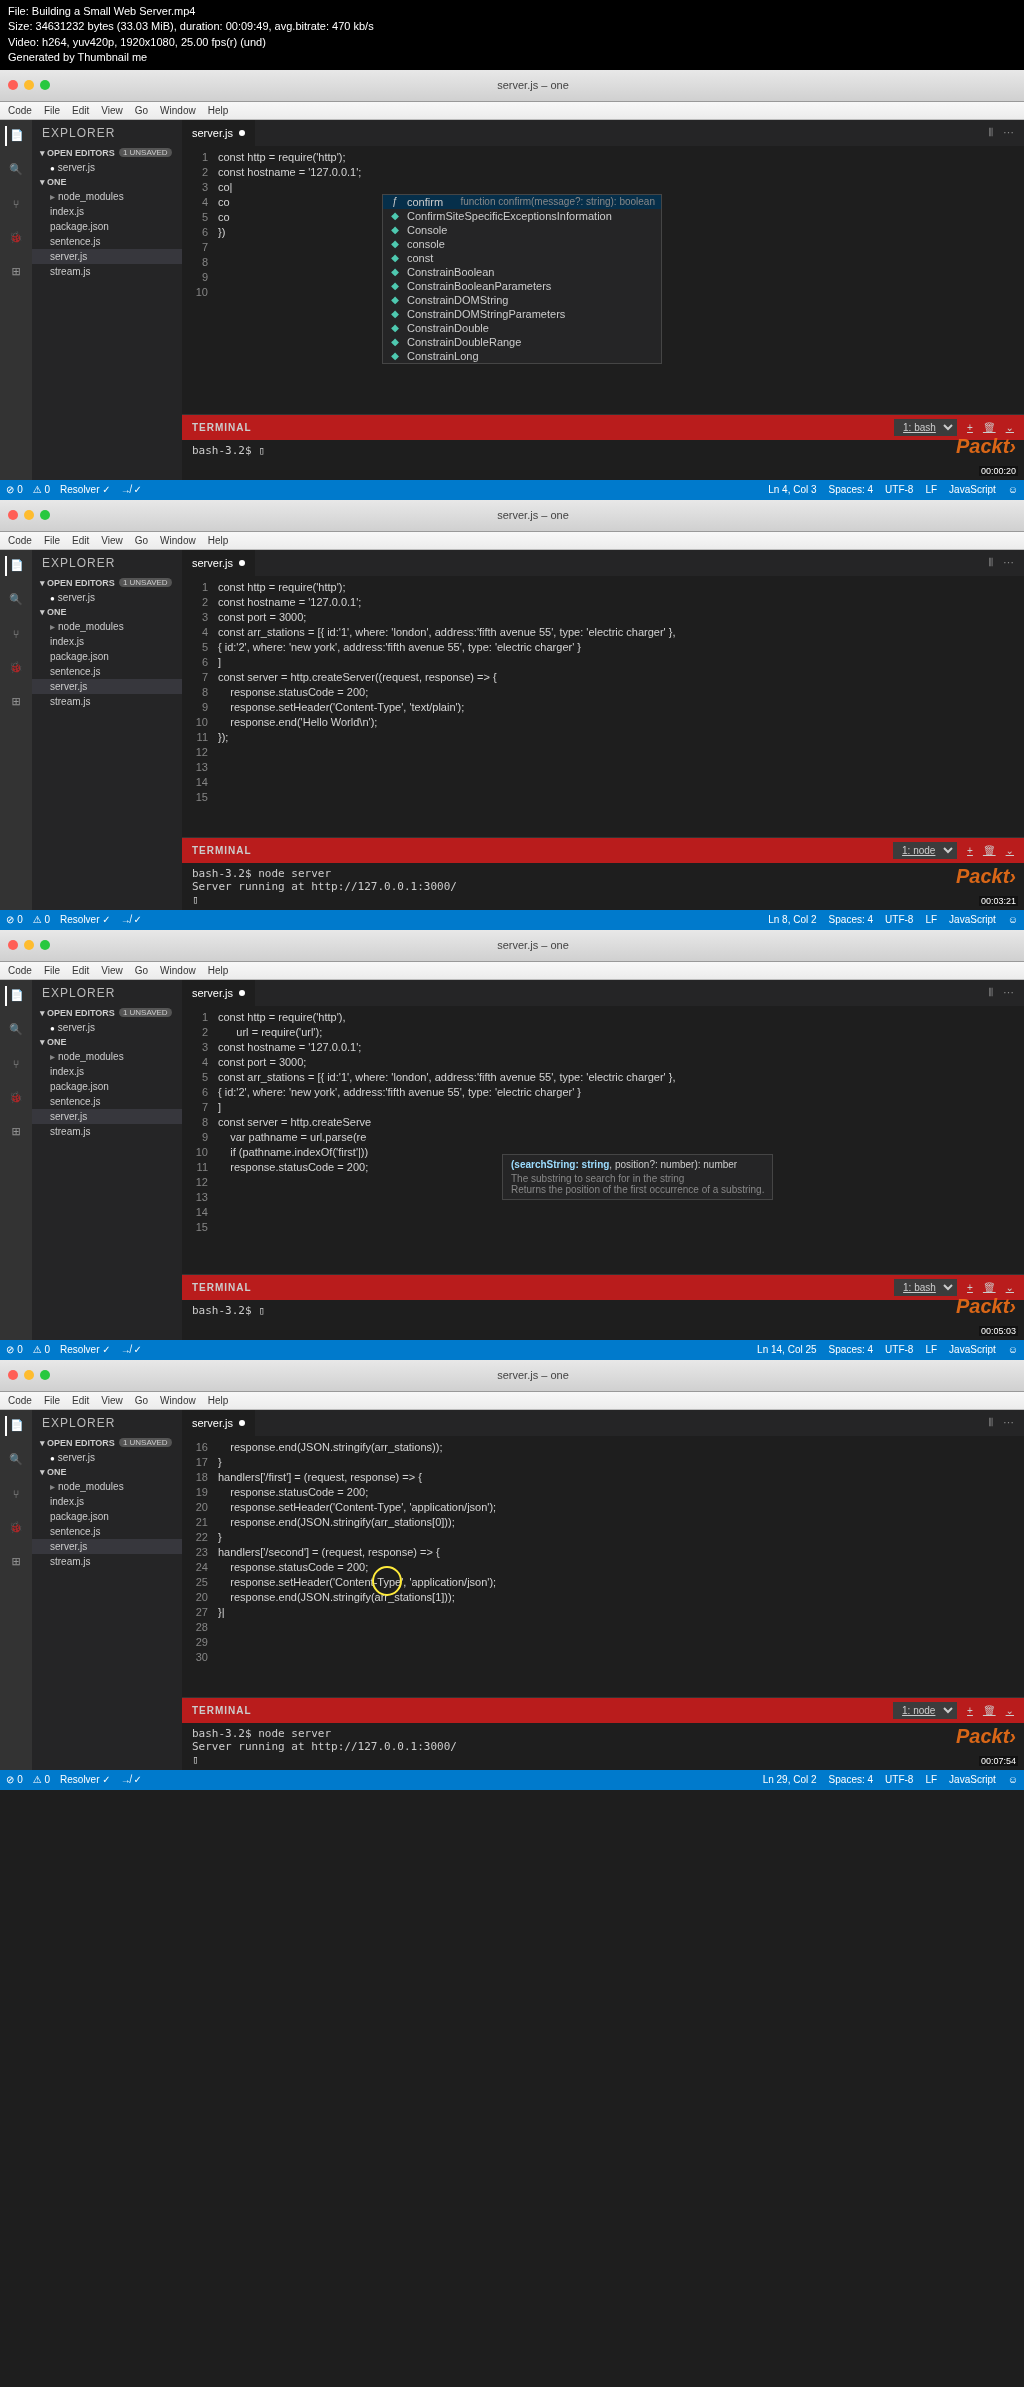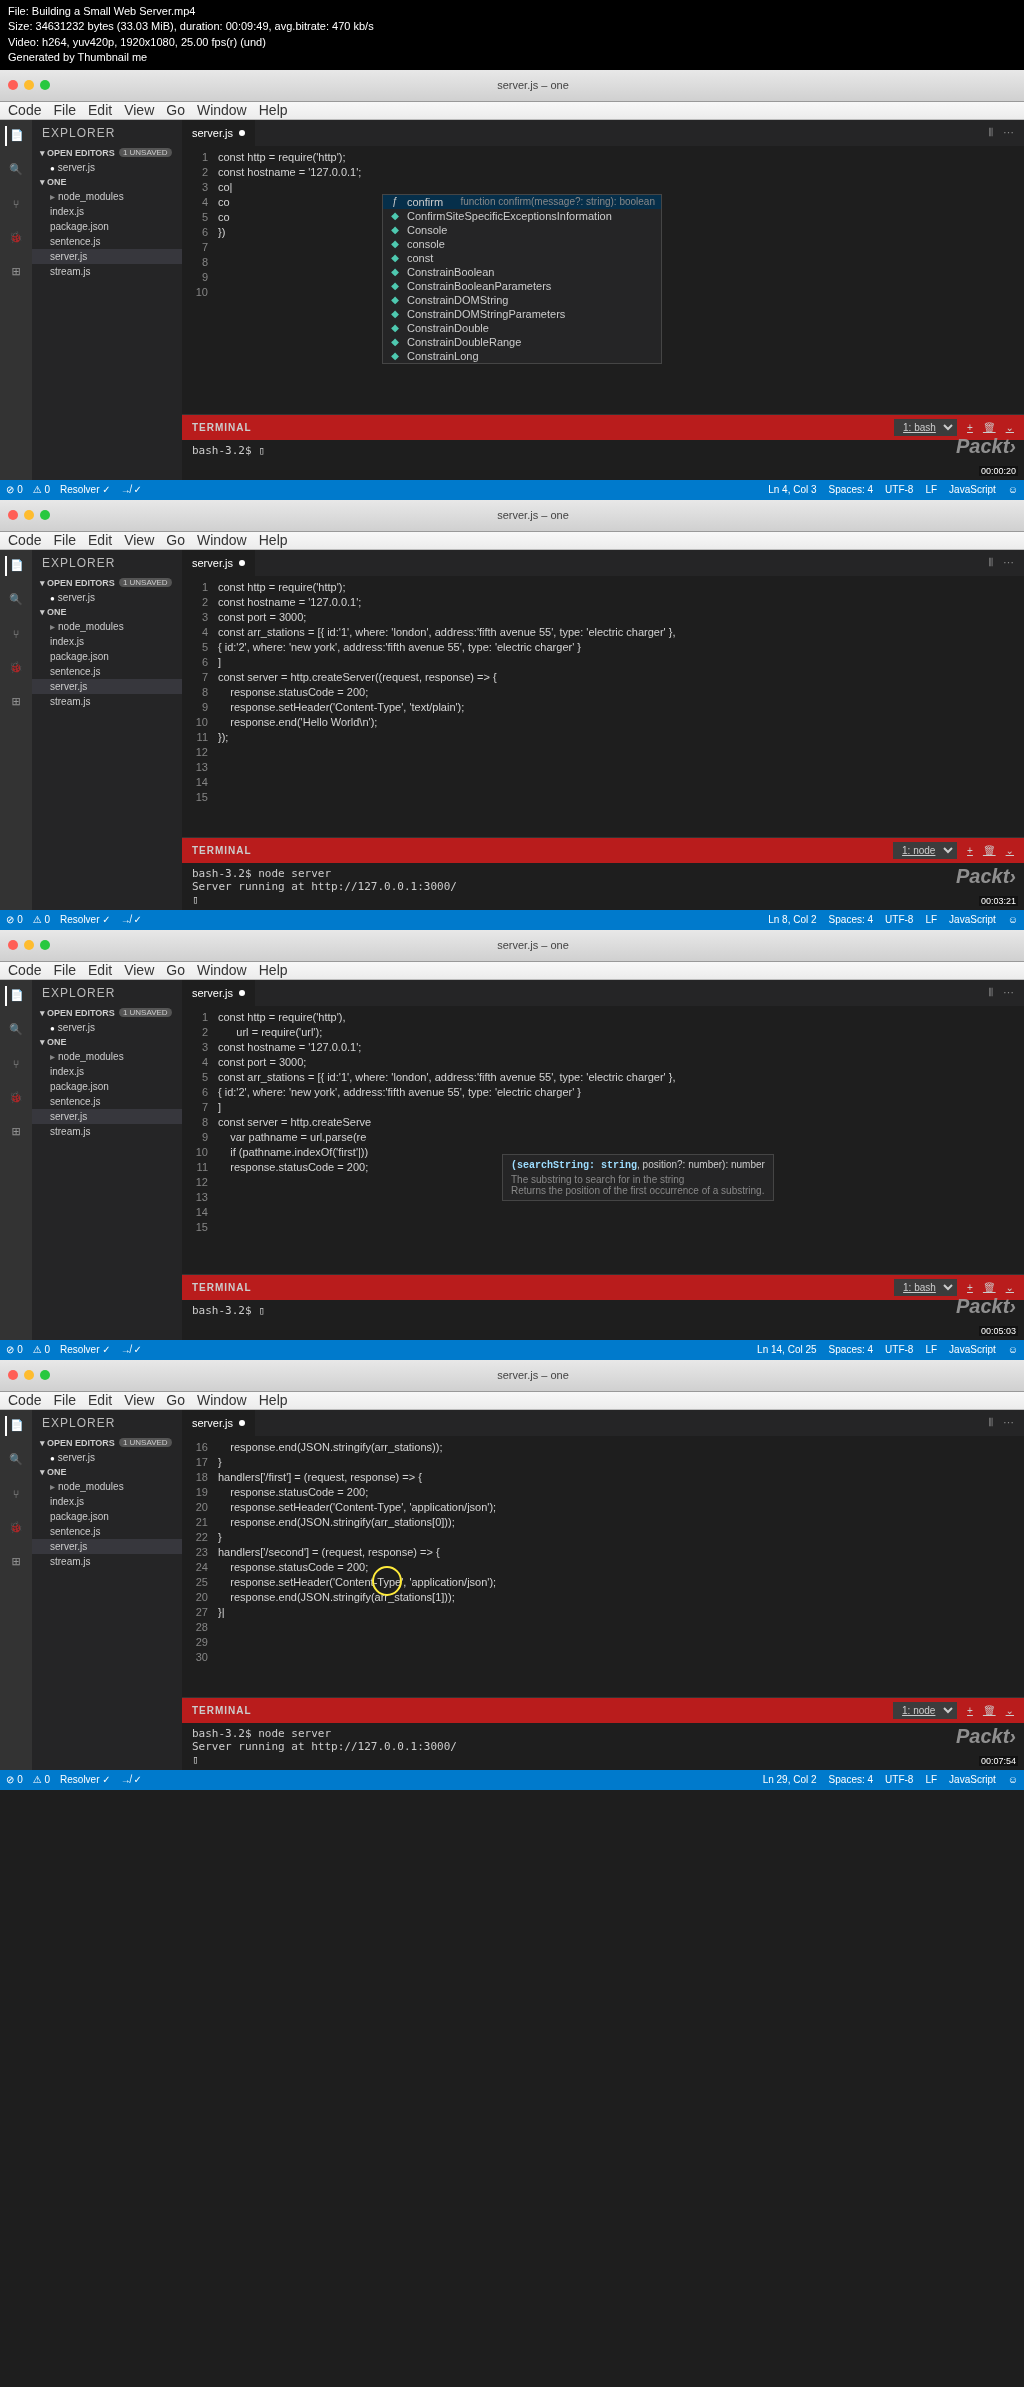--- a/index.html
+++ b/index.html
@@ -3,21 +3,21 @@
 <meta charset="utf-8">
 <style>
 * { margin: 0; padding: 0; box-sizing: border-box; font-family: -apple-system, 'Segoe UI', sans-serif; }
 body { background: #1e1e1e; color: #d4d4d4; width: 1024px; font-size: 11px; }
 .header-text { background: #000; color: #fff; padding: 4px 8px; font-size: 11px; line-height: 1.4; }
 .mac-titlebar { background: linear-gradient(#e8e8e8,#d0d0d0); height: 32px; display: flex; align-items: center; padding: 0 8px; border-bottom: 1px solid #999; }
 .traffic-lights { display: flex; gap: 6px; }
 .tl { width: 10px; height: 10px; border-radius: 50%; }
 .tl.red { background: #ff5f57; } .tl.yel { background: #febc2e; } .tl.grn { background: #28c840; }
 .mac-title { flex: 1; text-align: center; color: #444; font-size: 11px; }
-.menubar { background: linear-gradient(#f8f8f8,#ececec); height: 18px; display: flex; align-items: center; padding: 0 8px; gap: 12px; color: #333; font-size: 14px; border-bottom: 1px solid #bbb; }
+.menubar { background: linear-gradient(#f8f8f8,#ececec); height: 18px; display: flex; align-items: center; padding: 0 8px; gap: 12px; color: #333; font-size: 10px; border-bottom: 1px solid #bbb; }
 .menubar span { cursor: default; }
 .vscode { display: flex; background: #1e1e1e; height: 360px; position: relative; }
 .activity-bar { width: 32px; background: #333; display: flex; flex-direction: column; align-items: center; padding-top: 6px; gap: 14px; }
 .activity-bar .ico { width: 20px; height: 20px; opacity: 0.6; display:flex; align-items:center; justify-content:center; }
 .activity-bar .ico.active { opacity: 1; border-left: 2px solid #fff; margin-left: -2px; padding-left: 2px;}
 .sidebar { width: 150px; background: #252526; color: #ccc; font-size: 10px; }
 .sidebar-title { padding: 6px 10px; font-size: 12px; letter-spacing: 1px; color: #bbb; }
 .section-hdr { padding: 2px 8px; font-size: 9px; font-weight: bold; color: #ccc; display:flex; align-items:center; gap:4px;}
 .badge { background: #555; border-radius: 6px; padding: 0 4px; font-size: 8px; font-weight: normal;}
 .file-item { padding: 2px 18px; font-size: 10px; color: #ccc; }
@@ -31,29 +31,29 @@
 .tab-actions { margin-left:auto; display:flex; align-items:center; gap:10px; padding:0 10px; color:#888;}
 .code-body { flex: 1; display: flex; font-family: Menlo, Consolas, monospace; font-size: 11px; overflow: hidden; position:relative;}
 .gutter { width: 32px; text-align: right; color: #858585; padding: 4px 6px 0 0; line-height: 15px; background:#1e1e1e;}
 .code-lines { padding: 4px 0 0 4px; line-height: 15px; white-space: pre; color: #d4d4d4; flex:1;}
 .autocomplete { position: absolute; background: #252526; border: 1px solid #454545; font-family: Menlo, monospace; font-size: 11px; min-width: 280px; z-index:10;}
 .ac-row { padding: 1px 6px; display:flex; align-items:center; gap:6px; color:#ccc;}
 .ac-row.sel { background: #062f4a; }
 .ac-ico { width:12px; height:12px; display:inline-flex; align-items:center; justify-content:center; font-size:10px;}
 .ac-sig { color:#888; margin-left:auto; font-size:10px;}
 .sig-tip { position:absolute; background:#252526; border:1px solid #454545; padding:4px 8px; font-size:10px; color:#ccc; max-width:320px; z-index:10;}
-.sig-tip .bold { color:#9cdcfe; font-weight:bold;font-family:Liberation Mono, monospace;}
+.sig-tip .bold { color:#9cdcfe; font-weight:bold;}
 .terminal-hdr { background: #b91c1c; border-top: 1px solid #333; padding: 4px 10px; display: flex; align-items: center; font-size: 10px; color: #ccc; }
 .terminal-hdr .label { font-weight: bold; letter-spacing:1px;}
 .terminal-hdr .right { margin-left: auto; display:flex; gap:10px; align-items:center;text-decoration:underline;}
 .terminal-hdr select { background:#3c3c3c; color:#ccc; border:1px solid #3c3c3c; font-size:10px; padding:1px 4px;}
 .terminal-body { background: #1e1e1e; padding: 4px 10px; font-family: Menlo, monospace; font-size: 11px; color: #ccc; min-height: 40px; white-space:pre;}
 .statusbar { background: #007acc; color: #fff; height: 20px; display: flex; align-items: center; padding: 0 6px; font-size: 10px; gap: 10px; }
 .statusbar .right { margin-left: auto; display: flex; gap: 12px; }
-.watermark { position:absolute; right:8px; bottom:22px; color:#a3a3a3; font-size:20px; font-weight:bold; opacity:0.85; font-style:italic; pointer-events:none;}
+.watermark { position:absolute; right:8px; bottom:22px; color:#f97316; font-size:20px; font-weight:bold; opacity:0.85; font-style:italic; pointer-events:none;}
 .timecode { position:absolute; right:6px; bottom:4px; color:#fff; font-size:9px; background:rgba(0,0,0,0.4); padding:0 2px;}
 .highlight-circle { position:absolute; border:2px solid #ffeb3b; border-radius:50%; width:30px; height:30px; pointer-events:none;}
 </style>
 </head>
 <body>
 
 <div class="header-text">
   <div>File: Building a Small Web Server.mp4</div>
   <div>Size: 34631232 bytes (33.03 MiB), duration: 00:09:49, avg.bitrate: 470 kb/s</div>
   <div>Video: h264, yuv420p, 1920x1080, 25.00 fps(r) (und)</div>

